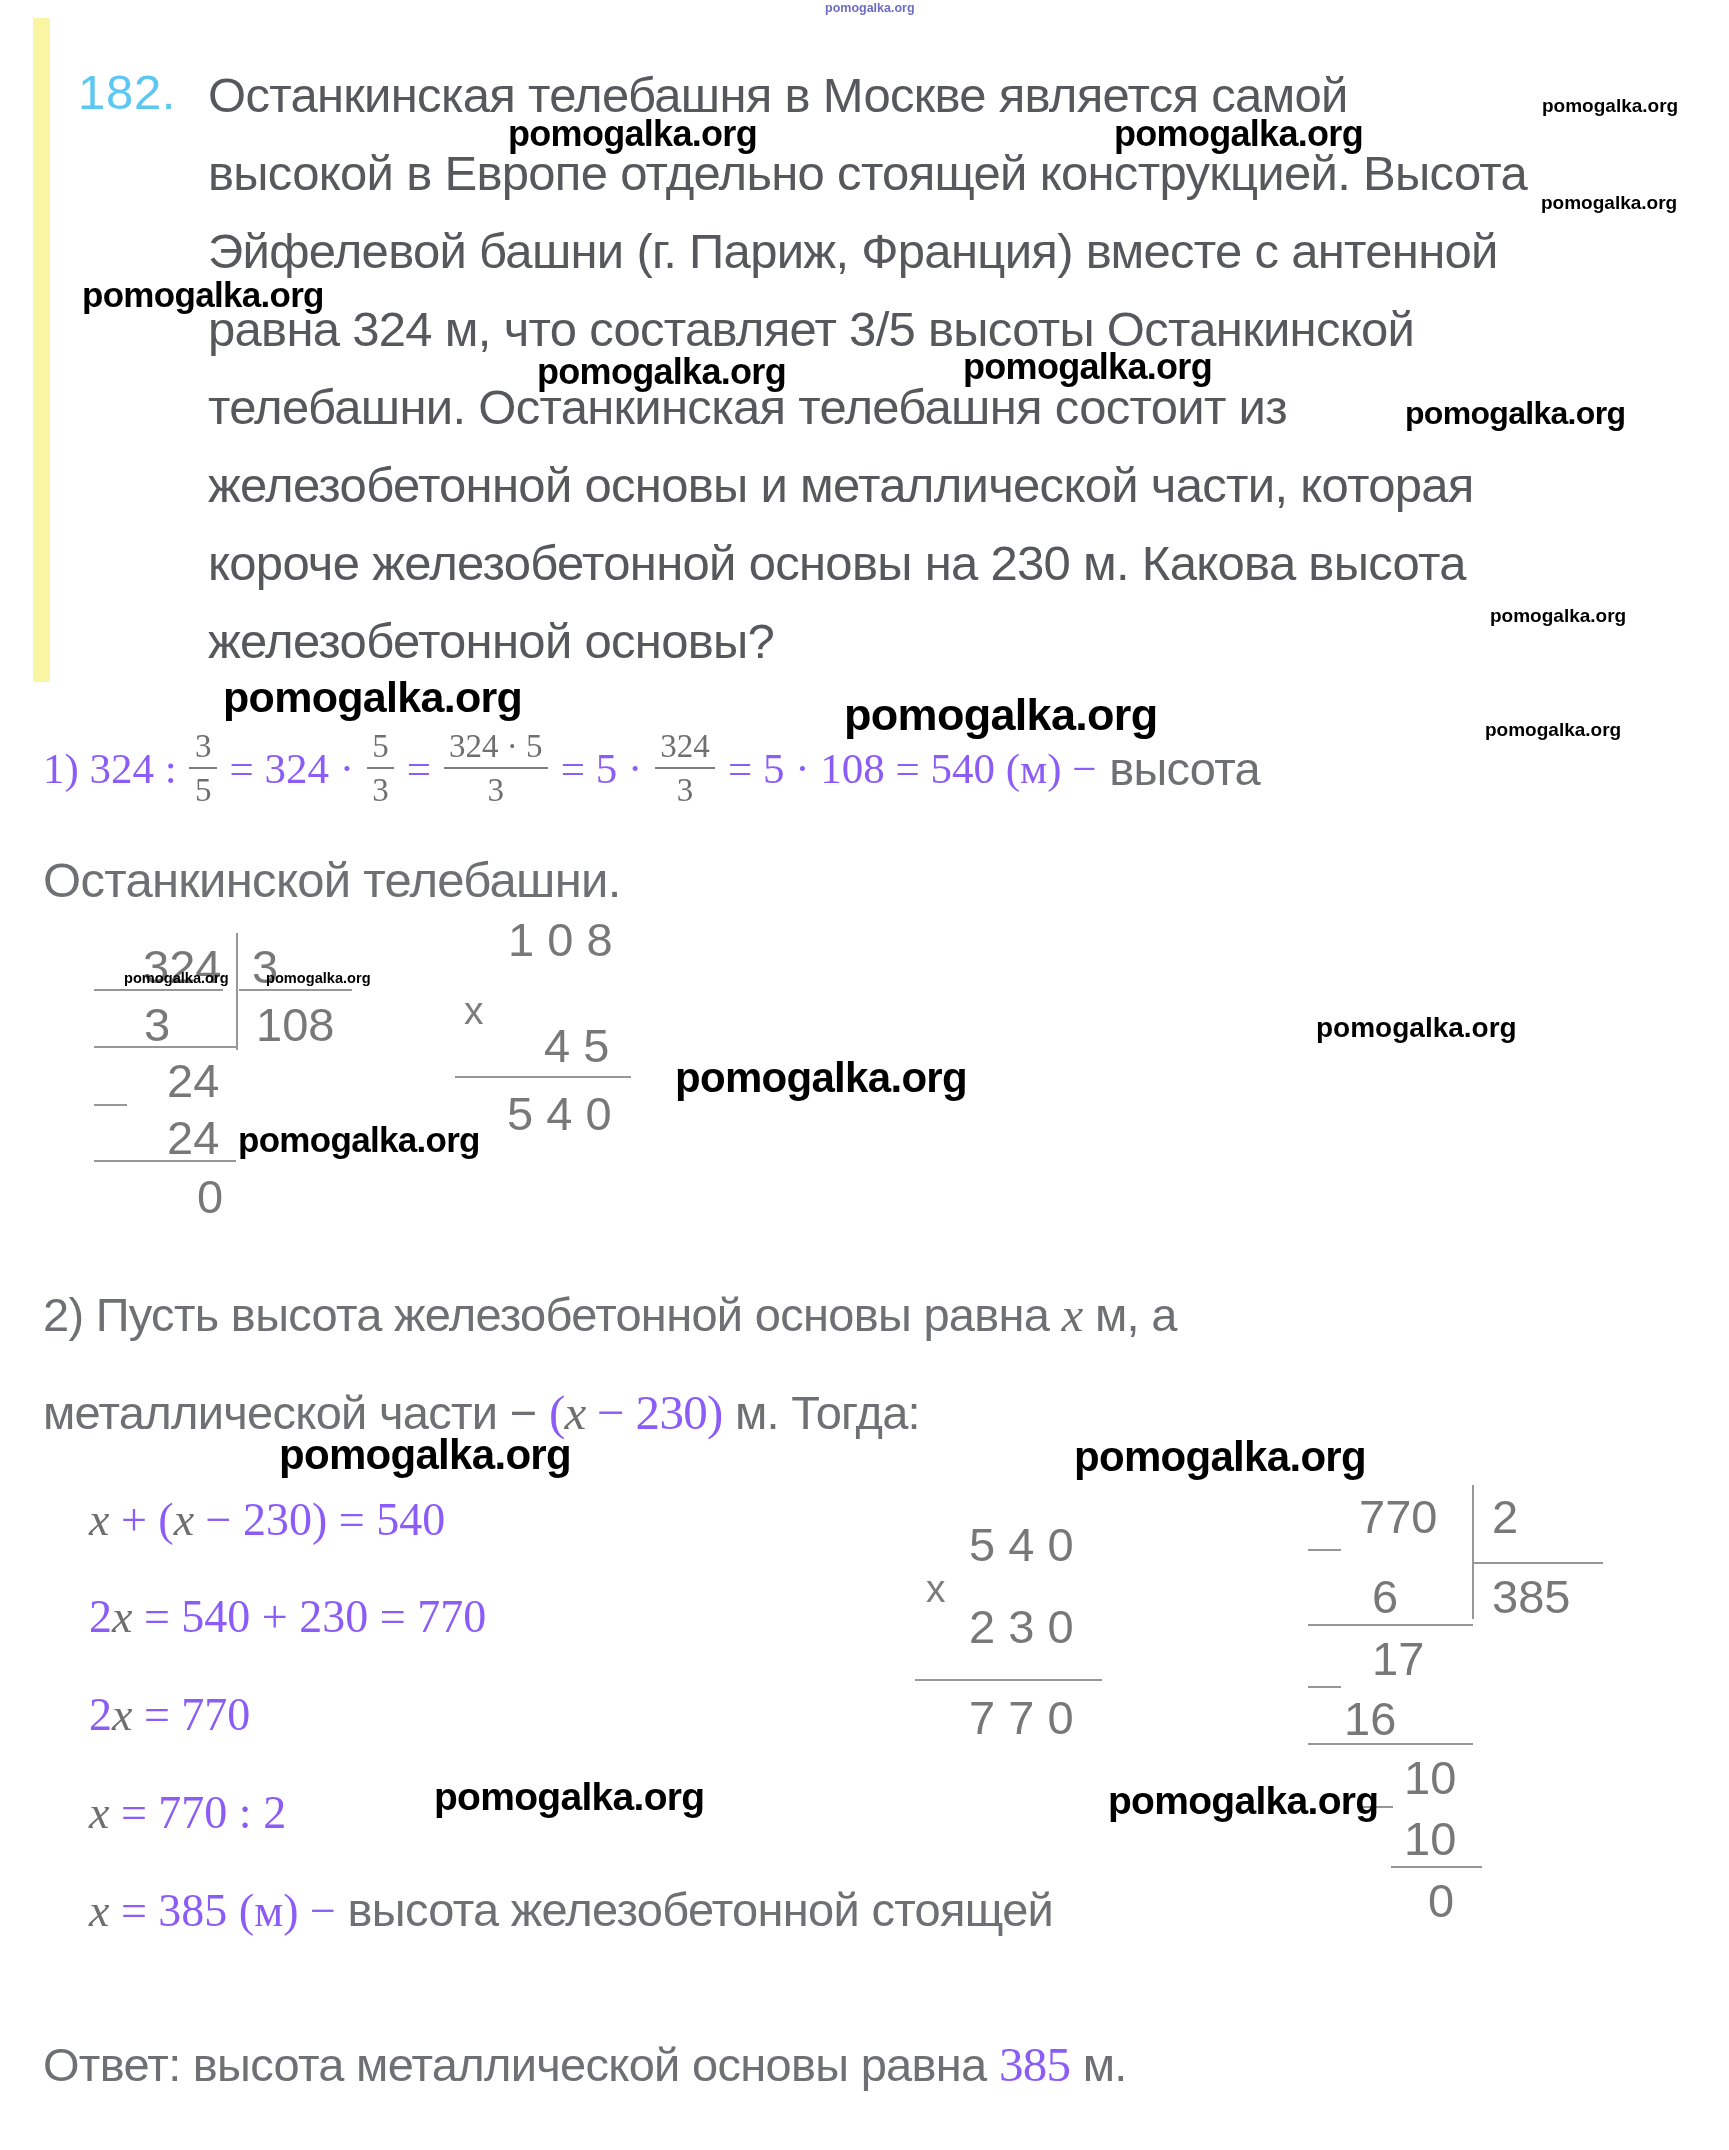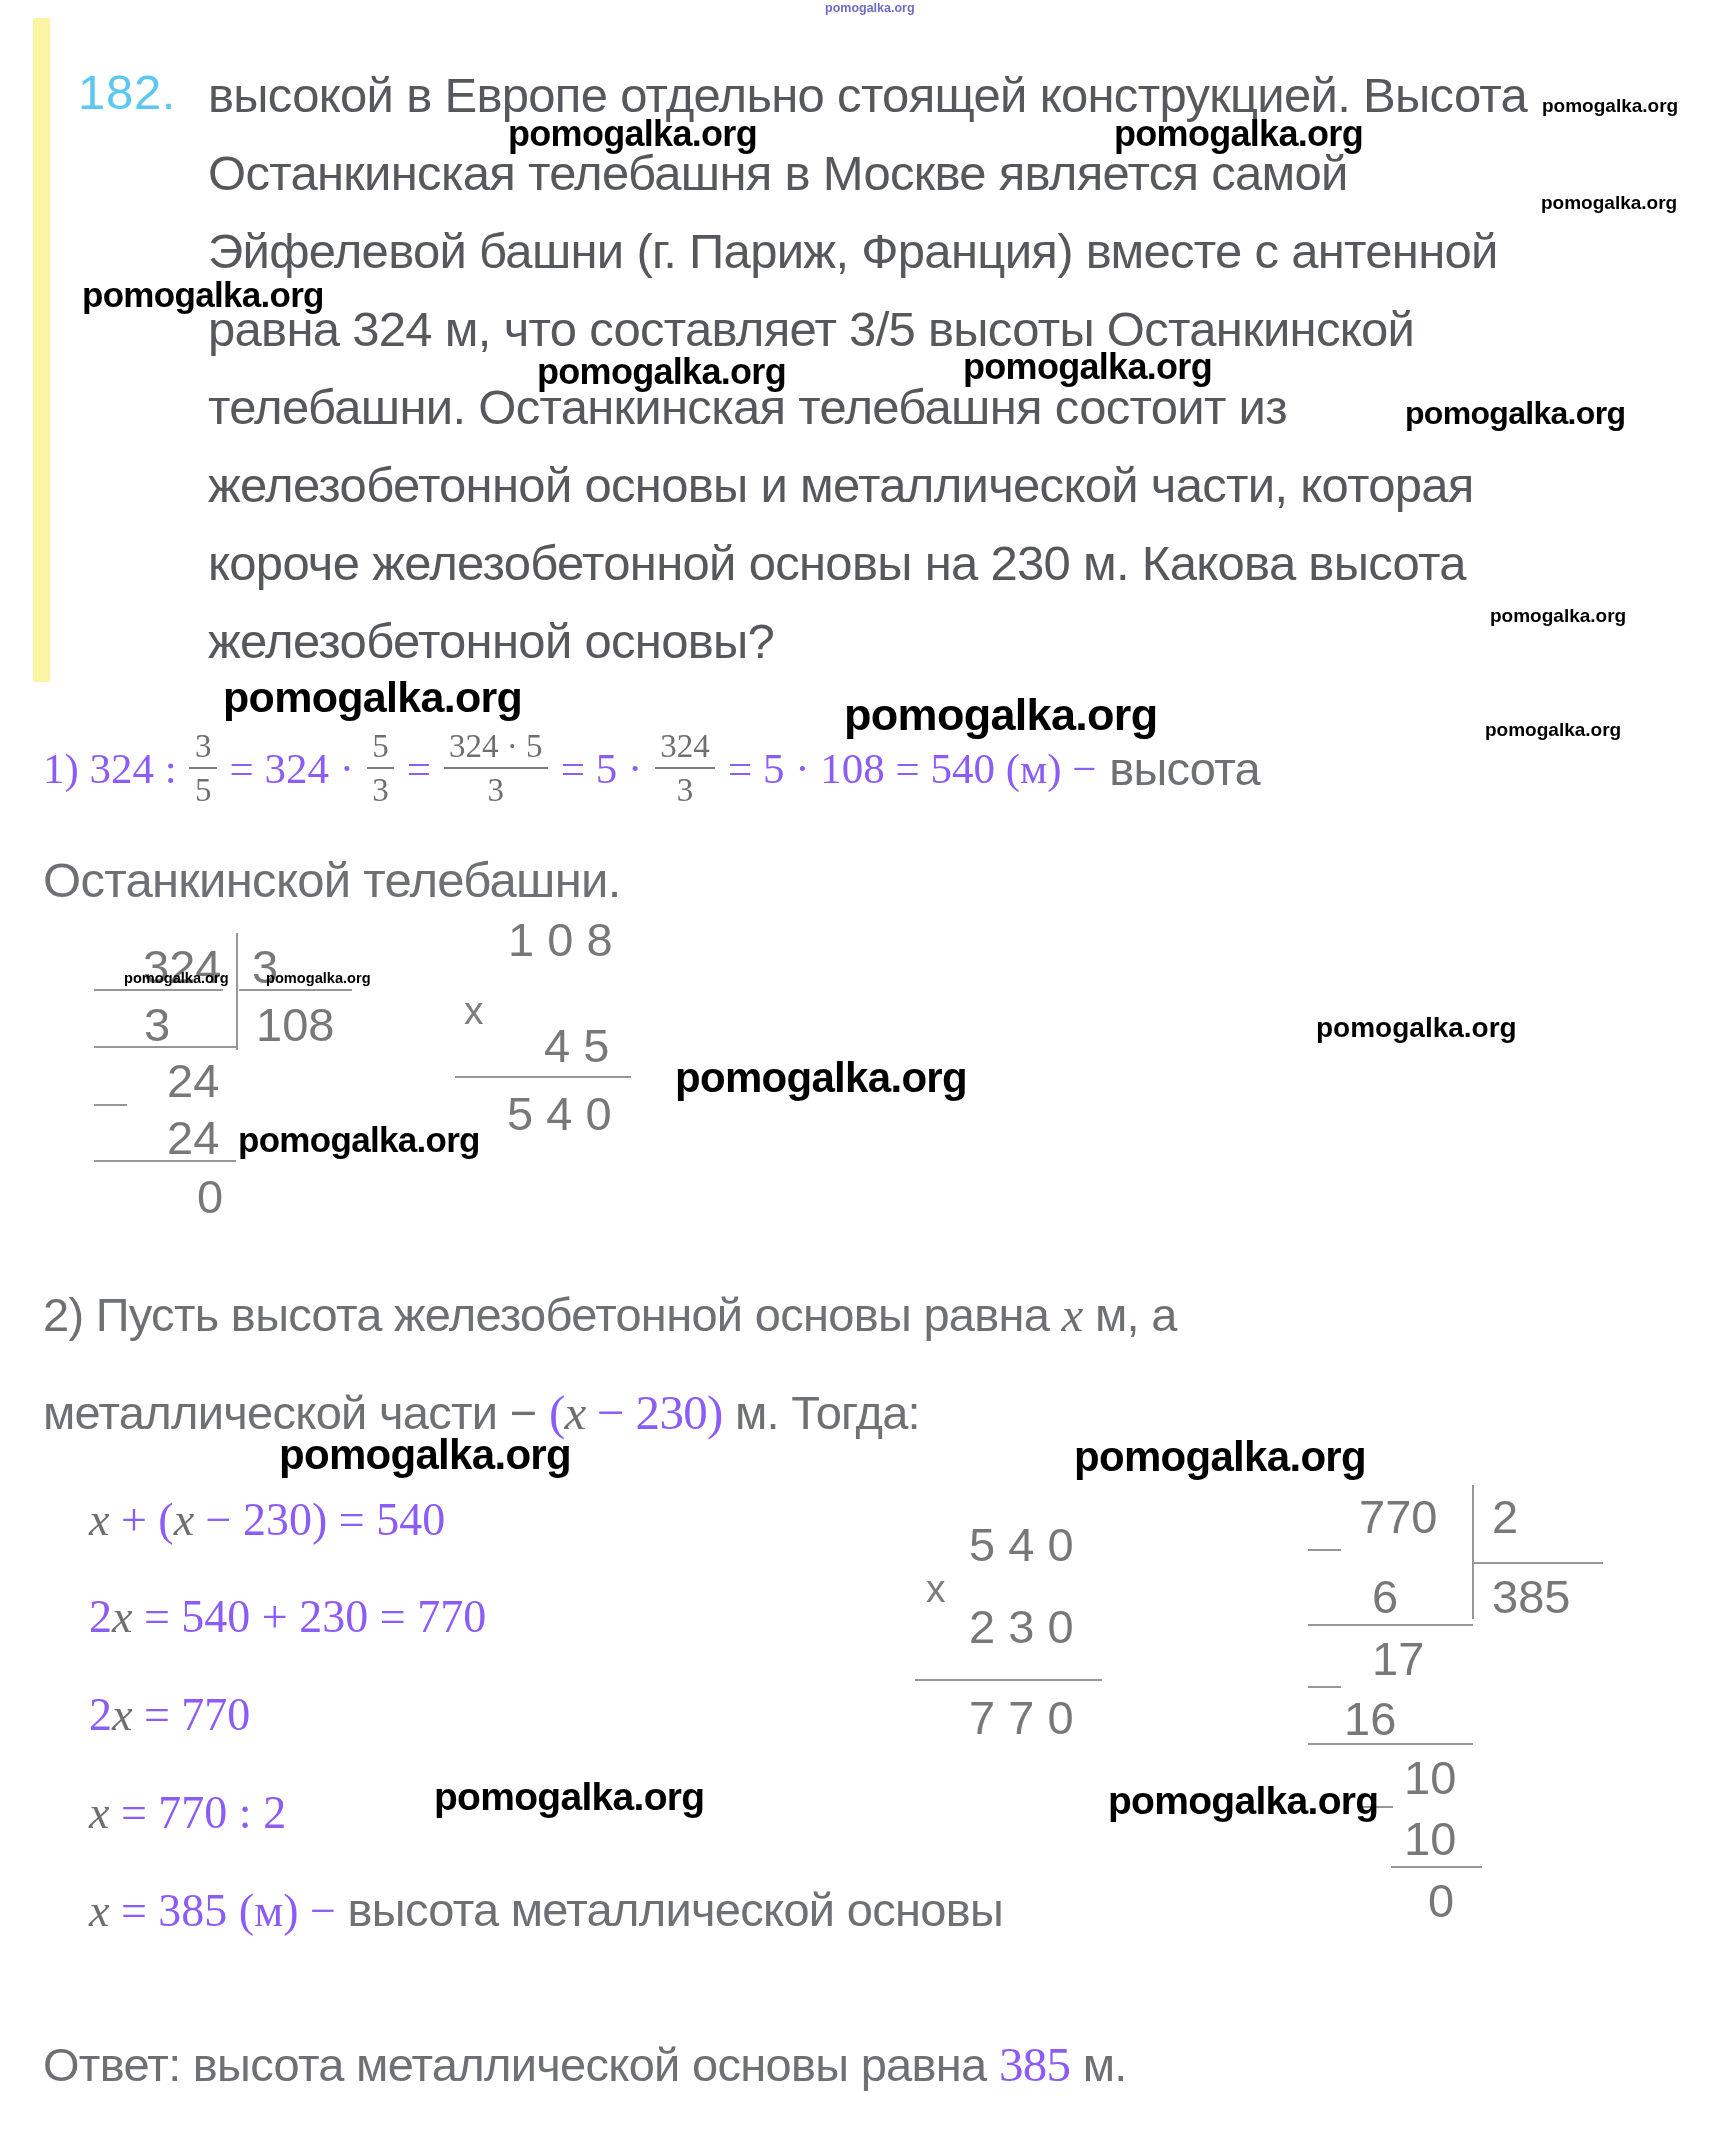--- a/index.html
+++ b/index.html
@@ -55,22 +55,22 @@
 </style>
 </head>
 <body>
 
 <div class="page">
 
   <div class="accent-bar"></div>
 
   <div class="abs problem-number">182.</div>
   <div class="abs problem-text" id="problem-lines">
+      <div>Останкинская телебашня в Москве является самой</div>
       <div>высокой в Европе отдельно стоящей конструкцией. Высота</div>
-      <div>Останкинская телебашня в Москве является самой</div>
       <div>Эйфелевой башни (г. Париж, Франция) вместе с антенной</div>
       <div>равна 324 м, что составляет 3/5 высоты Останкинской</div>
       <div>телебашни. Останкинская телебашня состоит из</div>
       <div>железобетонной основы и металлической части, которая</div>
       <div>короче железобетонной основы на 230 м. Какова высота</div>
       <div>железобетонной основы?</div>
     </div>
 
   <div class="abs eq-row">
       <span class="tk-r">1) 324 :</span>
@@ -127,21 +127,21 @@
   </div>
 
   <div class="abs sol-sans" style="left:43px;top:1286px;"><span class="tk-n">2) Пусть высота железобетонной основы равна </span><span class="tk-i">x</span><span class="tk-n"> м, а</span></div>
   <div class="abs sol-sans" style="left:43px;top:1384px;"><span class="tk-n">металлической части − </span><span class="tk-r">(</span><span class="tk-i">x</span><span class="tk-r"> − 230)</span><span class="tk-n"> м. Тогда:</span></div>
 
   <div id="alg-equations">
       <div class="abs alg" style="left: 89px; top: 1492px;"><span class="tk-i">x</span><span class="tk-r"> + (</span><span class="tk-i">x</span><span class="tk-r"> − 230) = 540</span></div>
       <div class="abs alg" style="left: 89px; top: 1589px;"><span class="tk-r">2</span><span class="tk-i">x</span><span class="tk-r"> = 540 + 230 = 770</span></div>
       <div class="abs alg" style="left: 89px; top: 1687px;"><span class="tk-r">2</span><span class="tk-i">x</span><span class="tk-r"> = 770</span></div>
       <div class="abs alg" style="left: 89px; top: 1785px;"><span class="tk-i">x</span><span class="tk-r"> = 770 : 2</span></div>
-      <div class="abs alg" style="left: 89px; top: 1882px;"><span class="tk-i">x</span><span class="tk-r"> = 385 (м) − </span><span class="tk-n">высота металлической основы</span></div>
+      <div class="abs alg" style="left: 89px; top: 1882px;"><span class="tk-i">x</span><span class="tk-r"> = 385 (м) − </span><span class="tk-n">высота железобетонной стоящей</span></div>
     </div>
 
   <div>
     <div class="abs num" style="left:969px;top:1521px;">5 4 0</div>
     <div class="abs mulsign" style="left:926px;top:1567px;">х</div>
     <div class="abs num" style="left:969px;top:1603px;">2 3 0</div>
     <div class="hl" style="left:915px;top:1679px;width:187px;"></div>
     <div class="abs num" style="left:969px;top:1694px;">7 7 0</div>
   </div>
 

